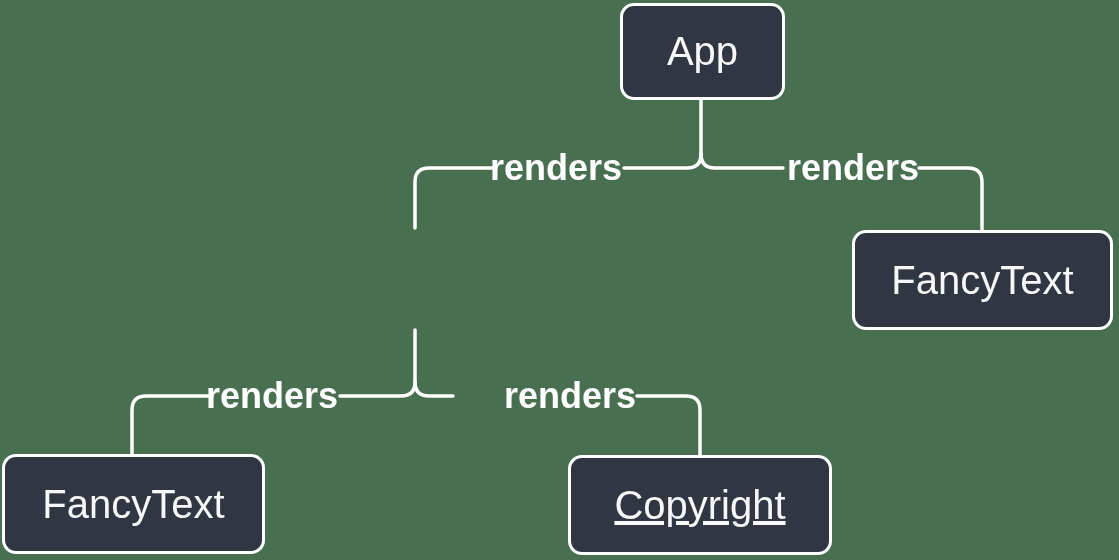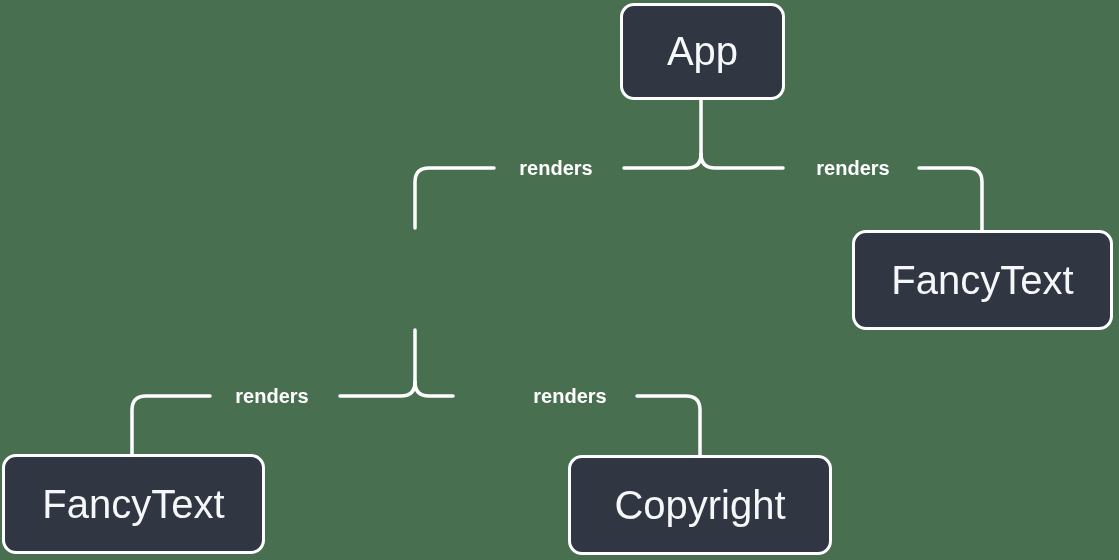--- a/index.html
+++ b/index.html
@@ -39,31 +39,31 @@
     font-weight: 400;
     display: flex;
     align-items: center;
     justify-content: center;
     white-space: nowrap;
   }
   .edge-label {
     position: absolute;
     transform: translate(-50%, -50%);
     color: #FFFFFF;
-    font-size: 20px;
+    font-size: 36px;
     font-weight: 700;
     white-space: nowrap;
     line-height: 1;
   }
   
   #node-app                { left: 620px; top: 3px;   width: 165px; height: 97px;  }
   #node-inspiration        { left: 197px; top: 228px; width: 460px; height: 102px; }
   #node-fancy-text-top     { left: 852px; top: 230px; width: 261px; height: 100px; }
   #node-fancy-text-bottom  { left: 2px;   top: 454px; width: 263px; height: 100px; }
-  #node-copyright          { left: 568px; top: 455px; width: 264px; height: 100px; }
+  #node-copyright          { left: 568px; top: 455px; width: 264px; height: 100px; text-decoration: underline; }
   
   #edge-label-0 { left: 556px; top: 168px; }
   #edge-label-1 { left: 853px; top: 168px; }
   #edge-label-2 { left: 272px; top: 396px; }
   #edge-label-3 { left: 570px; top: 396px; }
 </style>
 </head>
 <body>
 
 <div id="canvas" style="background: rgb(72, 112, 80);">

